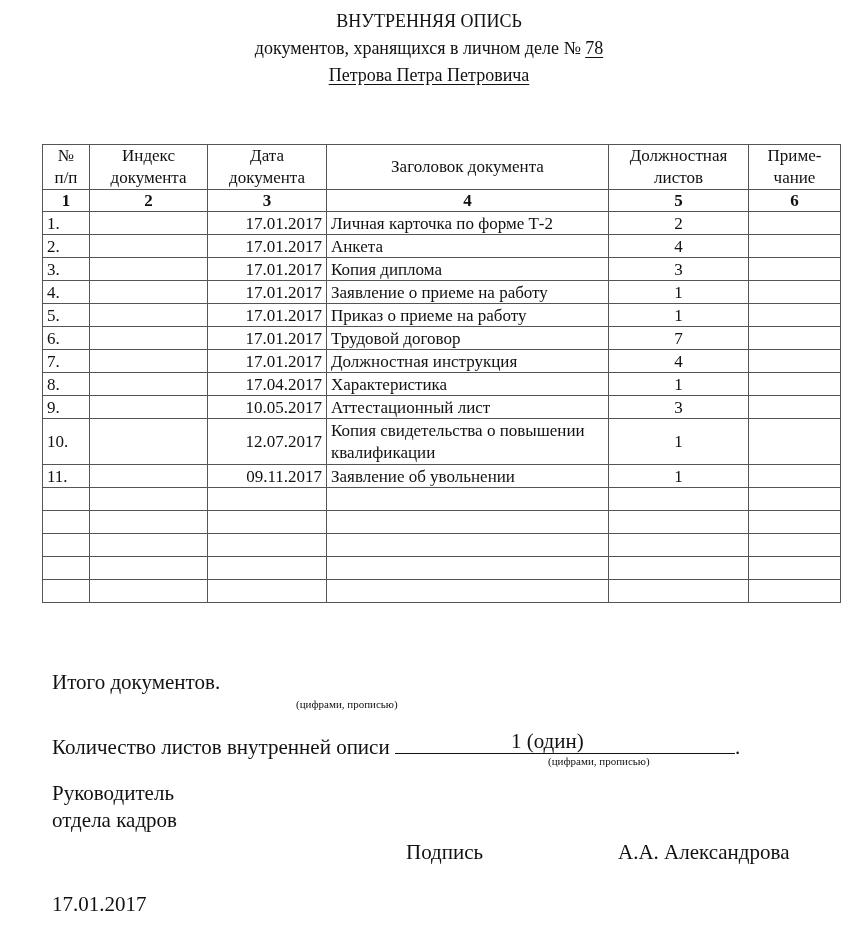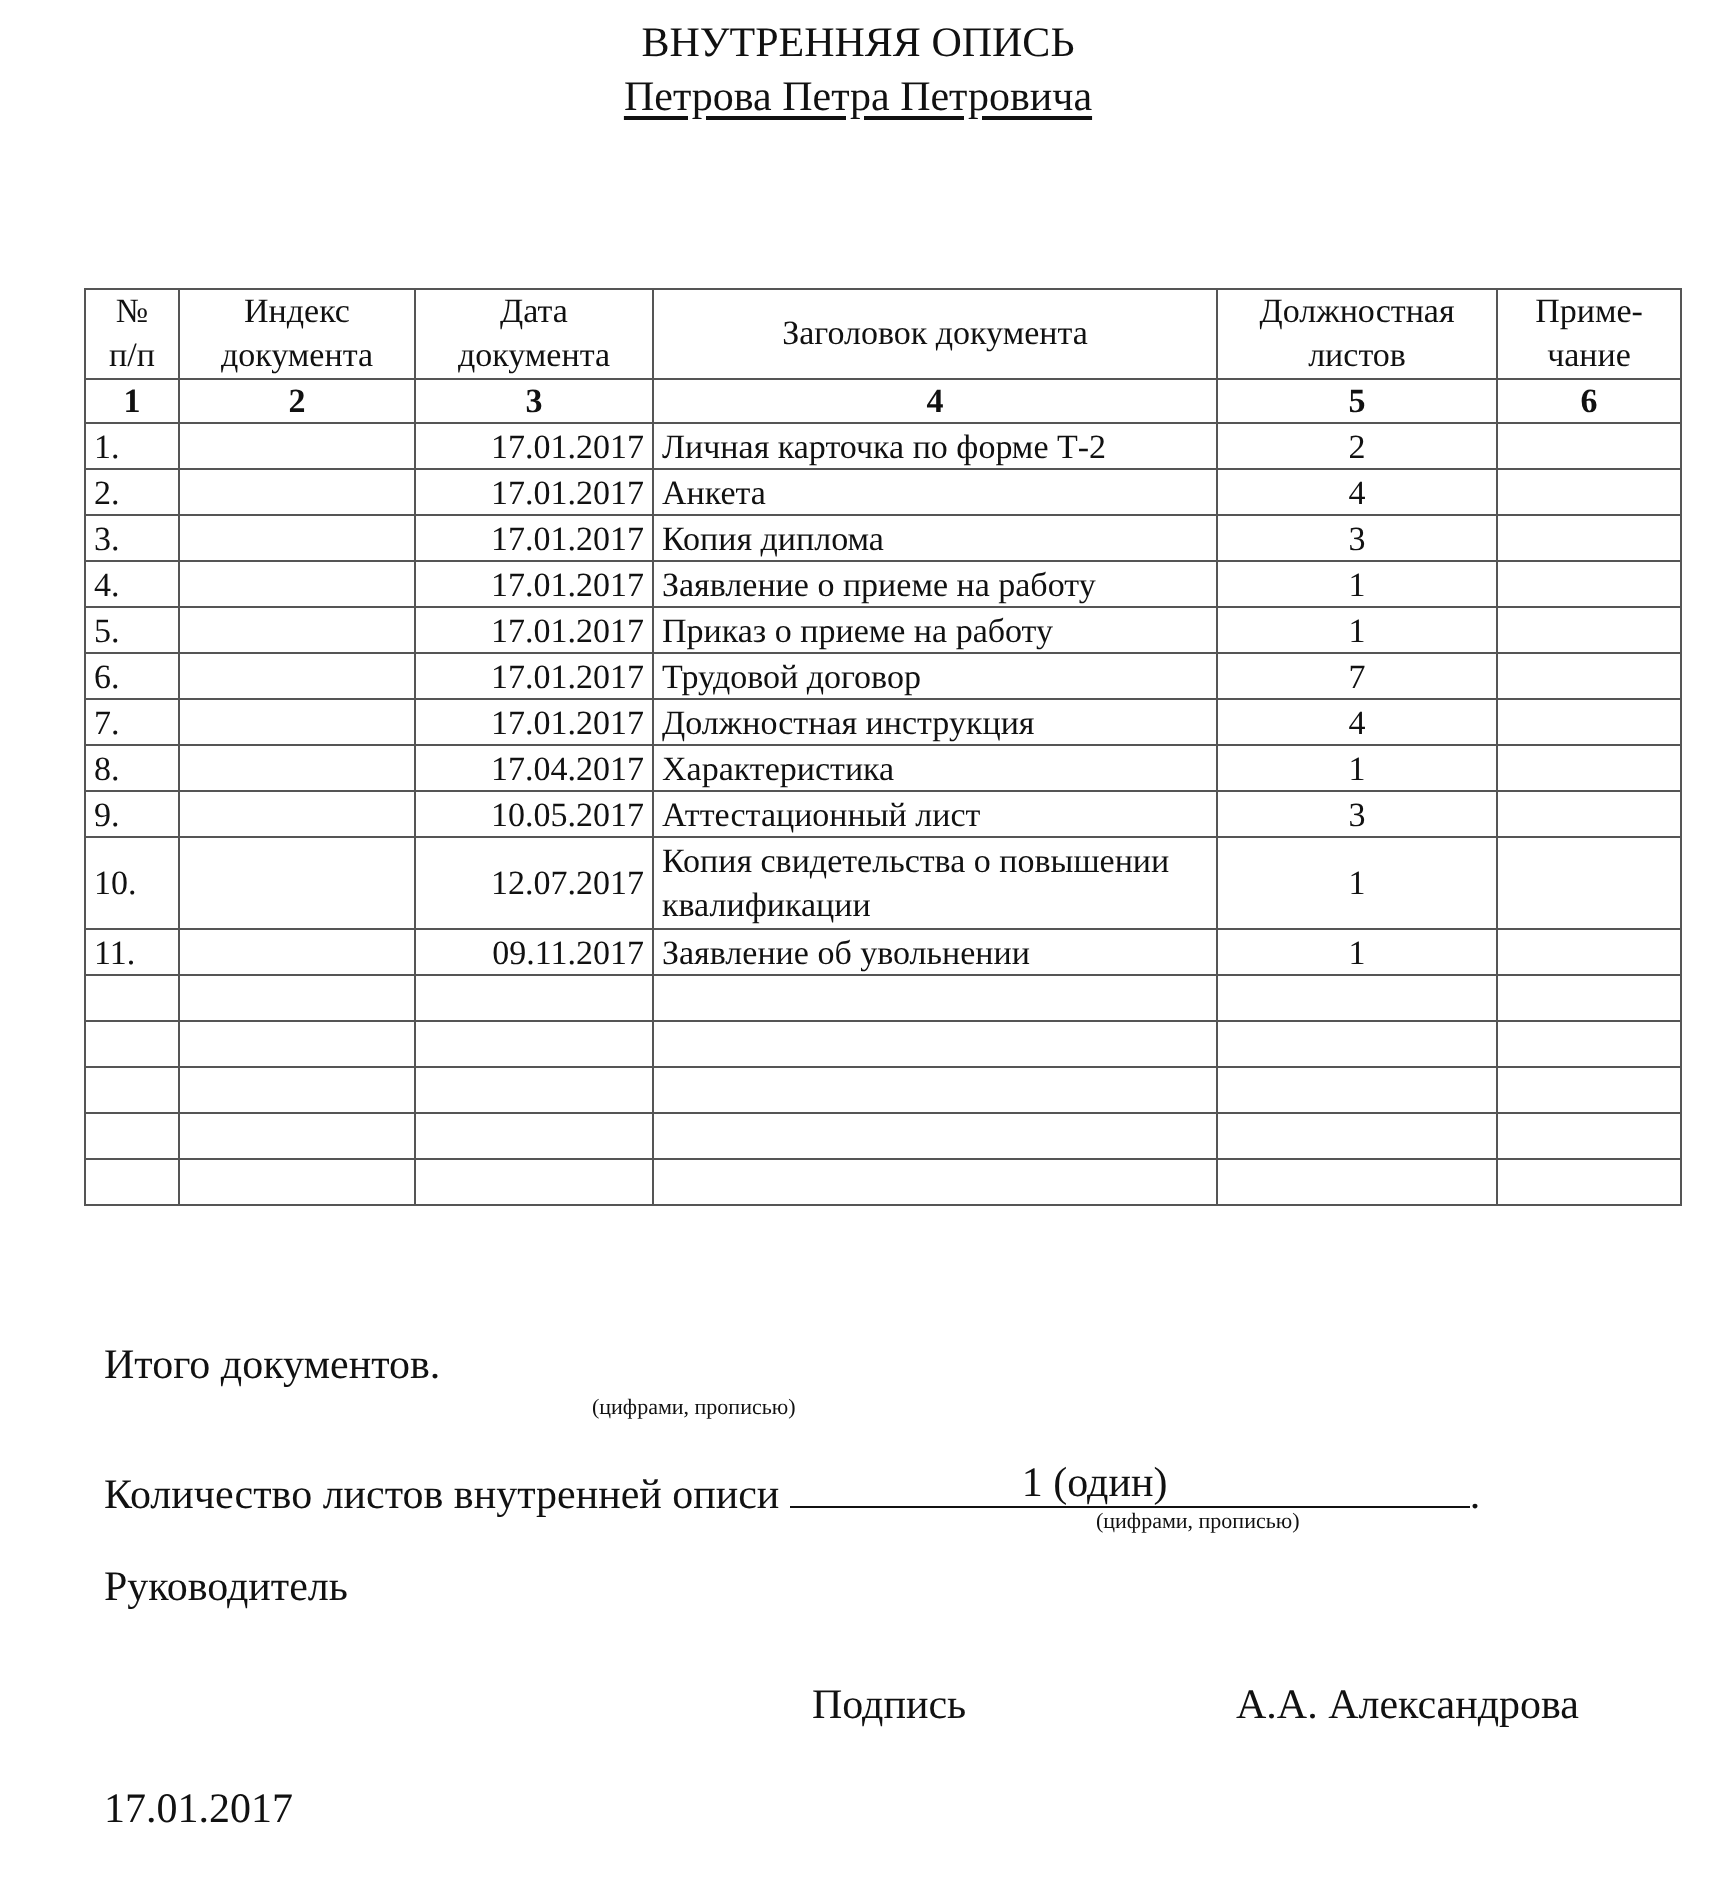--- a/index.html
+++ b/index.html
@@ -1,21 +1,21 @@
 <!DOCTYPE html>
 <html><head>
 <meta charset="utf-8">
 <style>
   html, body { margin: 0; padding: 0; background: #ffffff; }
   body {
     width: 858px; height: 939px; position: relative; overflow: hidden;
     font-family: "Liberation Serif", "DejaVu Serif", serif;
     color: #111111;
   }
-  .title-block { position: absolute; left: 0; top: 8px; width: 858px; text-align: center; font-size: 21px; line-height: 27px; }
+  .title-block { position: absolute; left: 0; top: 8px; width: 858px; text-align: center; font-size: 18px; line-height: 27px; }
   .u { text-decoration: underline; text-underline-offset: 3px; }
   table.inv {
     position: absolute; left: 42px; top: 144px;
     border-collapse: collapse; table-layout: fixed;
     font-size: 17px;
   }
   table.inv td, table.inv th {
     border: 1.5px solid #555555; padding: 0 4px; line-height: 21px; height: 22px;
     font-weight: normal; vertical-align: middle; overflow: hidden; white-space: nowrap;
   }
@@ -29,20 +29,24 @@
   .line { position: absolute; left: 52px; font-size: 21px; white-space: nowrap; }
   .fill { display: inline-block; border-bottom: 1px solid #111; position: relative; text-align: center; height: 24px; vertical-align: baseline; }
   .hint { position: absolute; font-size: 11px; white-space: nowrap; }
   .sig { position: absolute; font-size: 21px; line-height: 27px; white-space: nowrap; }
 </style>
 </head>
 <body>
 
 <div class="title-block">
   <div>ВНУТРЕННЯЯ ОПИСЬ</div>
+  <div>
+    <span>документов, хранящихся в личном деле №</span>
+    <span class="u">78</span>
+  </div>
   <div class="u">Петрова Петра Петровича</div>
 </div>
 
 <table class="inv">
   <colgroup>
     <col style="width:47px">
       <col style="width:118px">
       <col style="width:119px">
       <col style="width:282px">
       <col style="width:140px">
@@ -205,16 +209,17 @@
 <div class="hint" style="left:296px; top:698px;">(цифрами, прописью)</div>
 
 <div class="line" style="top:729px;">
   <span>Количество листов внутренней описи</span>
   <span class="fill" style="width:340px;"><span style="position:absolute;left:116px;">1 (один)</span></span><span>.</span>
 </div>
 <div class="hint" style="left:548px; top:755px;">(цифрами, прописью)</div>
 
 <div class="sig" style="left:52px; top:780px;">
   <div>Руководитель</div>
+  <div>отдела кадров</div>
 </div>
 <div class="sig" style="left:406px; top:839px;">Подпись</div>
 <div class="sig" style="left:618px; top:839px;">А.А. Александрова</div>
 <div class="sig" style="left:52px; top:891px;">17.01.2017</div>
 
 </body></html>

